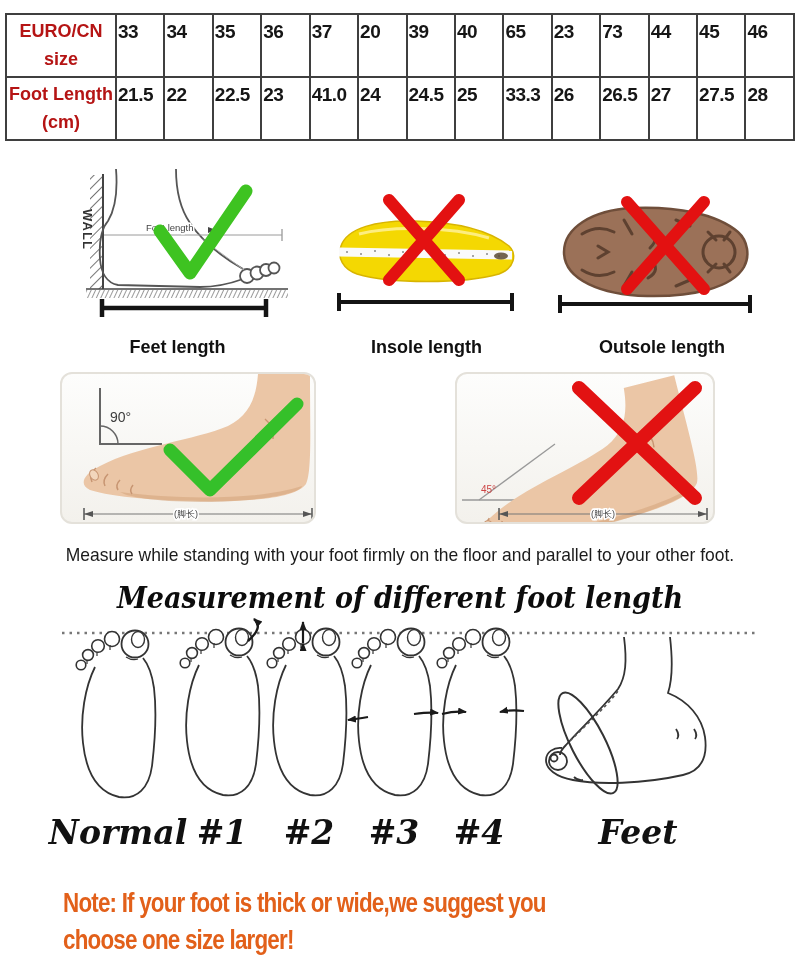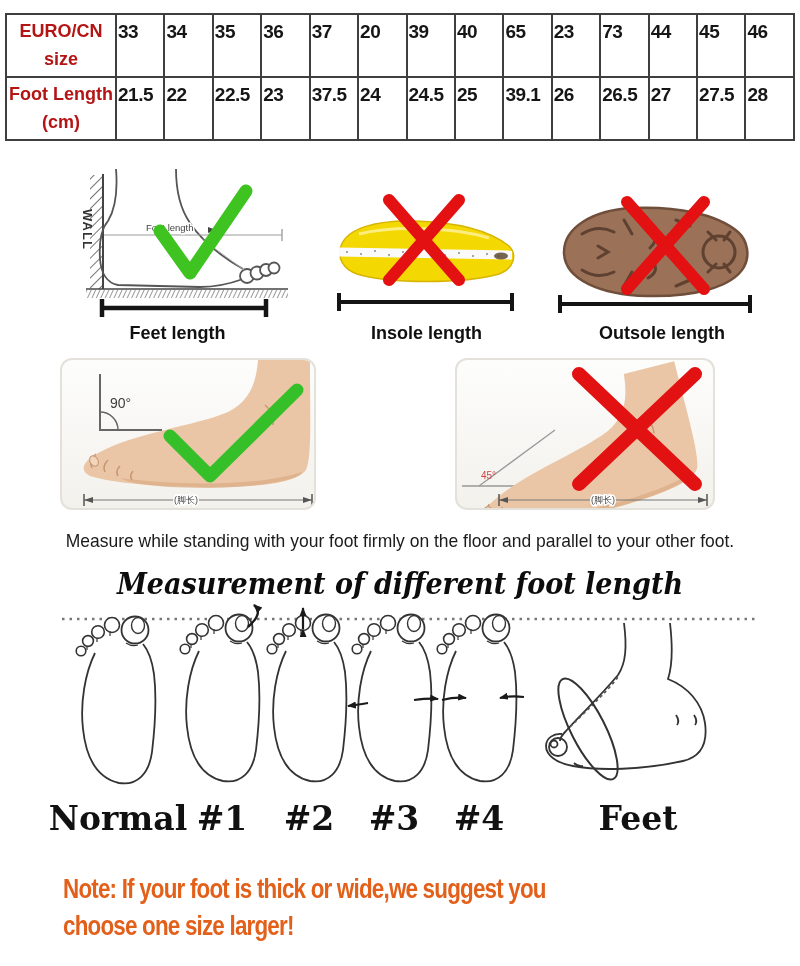--- a/index.html
+++ b/index.html
@@ -10,38 +10,38 @@
   
   .size-table{border-collapse:collapse;width:790px;margin:13px auto 0 5px;table-layout:fixed;}
   .size-table th,.size-table td{border:2px solid #3f3f3f;background:#fff;}
   .size-table th{width:108px;color:#b51414;font-size:18px;font-weight:bold;
     vertical-align:top;padding:3px 0 2px;line-height:1.55;}
   .size-table td{font-size:19px;font-weight:bold;color:#161616;text-align:left;
     vertical-align:top;padding-top:6px;height:48px;letter-spacing:-0.5px;}
   
   .diagrams{display:flex;align-items:flex-end;margin:28px 0 0 50px;}
   .diagram{display:flex;flex-direction:column;align-items:center;}
-  .diagram-caption{font-weight:bold;font-size:18px;color:#101010;margin-top:4px;letter-spacing:0;}
+  .diagram-caption{font-weight:bold;font-size:18px;color:#101010;margin-top:18px;letter-spacing:0;}
   .d-insole{margin-left:24px;text-align:center;}
   .d-outsole{margin-left:28px;}
   
   .photos{display:flex;margin:14px 0 0 60px;}
   .photo-box{width:252px;height:148px;border:2px solid #e4e1da;border-radius:12px;
     background:linear-gradient(#fdfdfc,#f3f1ec);position:relative;overflow:hidden;}
   .photo-box.right{margin-left:139px;width:256px;}
   .photo-box svg{display:block;}
   
   .instruction{margin-top:20px;text-align:center;font-size:19px;color:#1b1b1b;
     transform:scaleX(0.92);transform-origin:50% 50%;white-space:nowrap;}
   .section-heading{margin-top:14px;text-align:center;font-family:"DejaVu Serif",serif;
     font-style:italic;font-weight:600;font-size:30px;color:#0c0c0c;
     transform:scaleX(0.9);transform-origin:50% 50%;white-space:nowrap;}
   .outlines-svg{display:block;width:800px;height:196px;margin-top:2px;}
   .type-labels{position:relative;height:48px;font-family:"DejaVu Serif",serif;
-    font-weight:600;color:#111;}
+    font-style:italic;font-weight:600;color:#111;}
   .type-labels span{position:absolute;top:0;transform:translateX(-50%);font-size:33px;white-space:nowrap;}
   
   .note{margin:24px 0 0 63px;color:#e2601a;font-weight:bold;font-size:28px;
     letter-spacing:-1px;line-height:1.32;}
   .note div{transform:scaleX(0.8);transform-origin:0 50%;white-space:nowrap;}
   
   .svg-tiny{font-family:"Liberation Sans",sans-serif;fill:#444;paint-order:stroke;stroke:#ffffff;stroke-width:3px;}
 </style>
 </head>
 <body>
@@ -70,25 +70,25 @@
   </tr>
   <tr>
     <th>
       <div>Foot Length</div>
       <div>(cm)</div>
     </th>
     <td>21.5</td>
     <td>22</td>
     <td>22.5</td>
     <td>23</td>
-    <td>37.5</td>
+    <td>41.0</td>
     <td>24</td>
     <td>24.5</td>
     <td>25</td>
-    <td>39.1</td>
+    <td>33.3</td>
     <td>26</td>
     <td>26.5</td>
     <td>27</td>
     <td>27.5</td>
     <td>28</td>
   </tr>
 </tbody>
   </table>
 
 <div class="diagrams">

